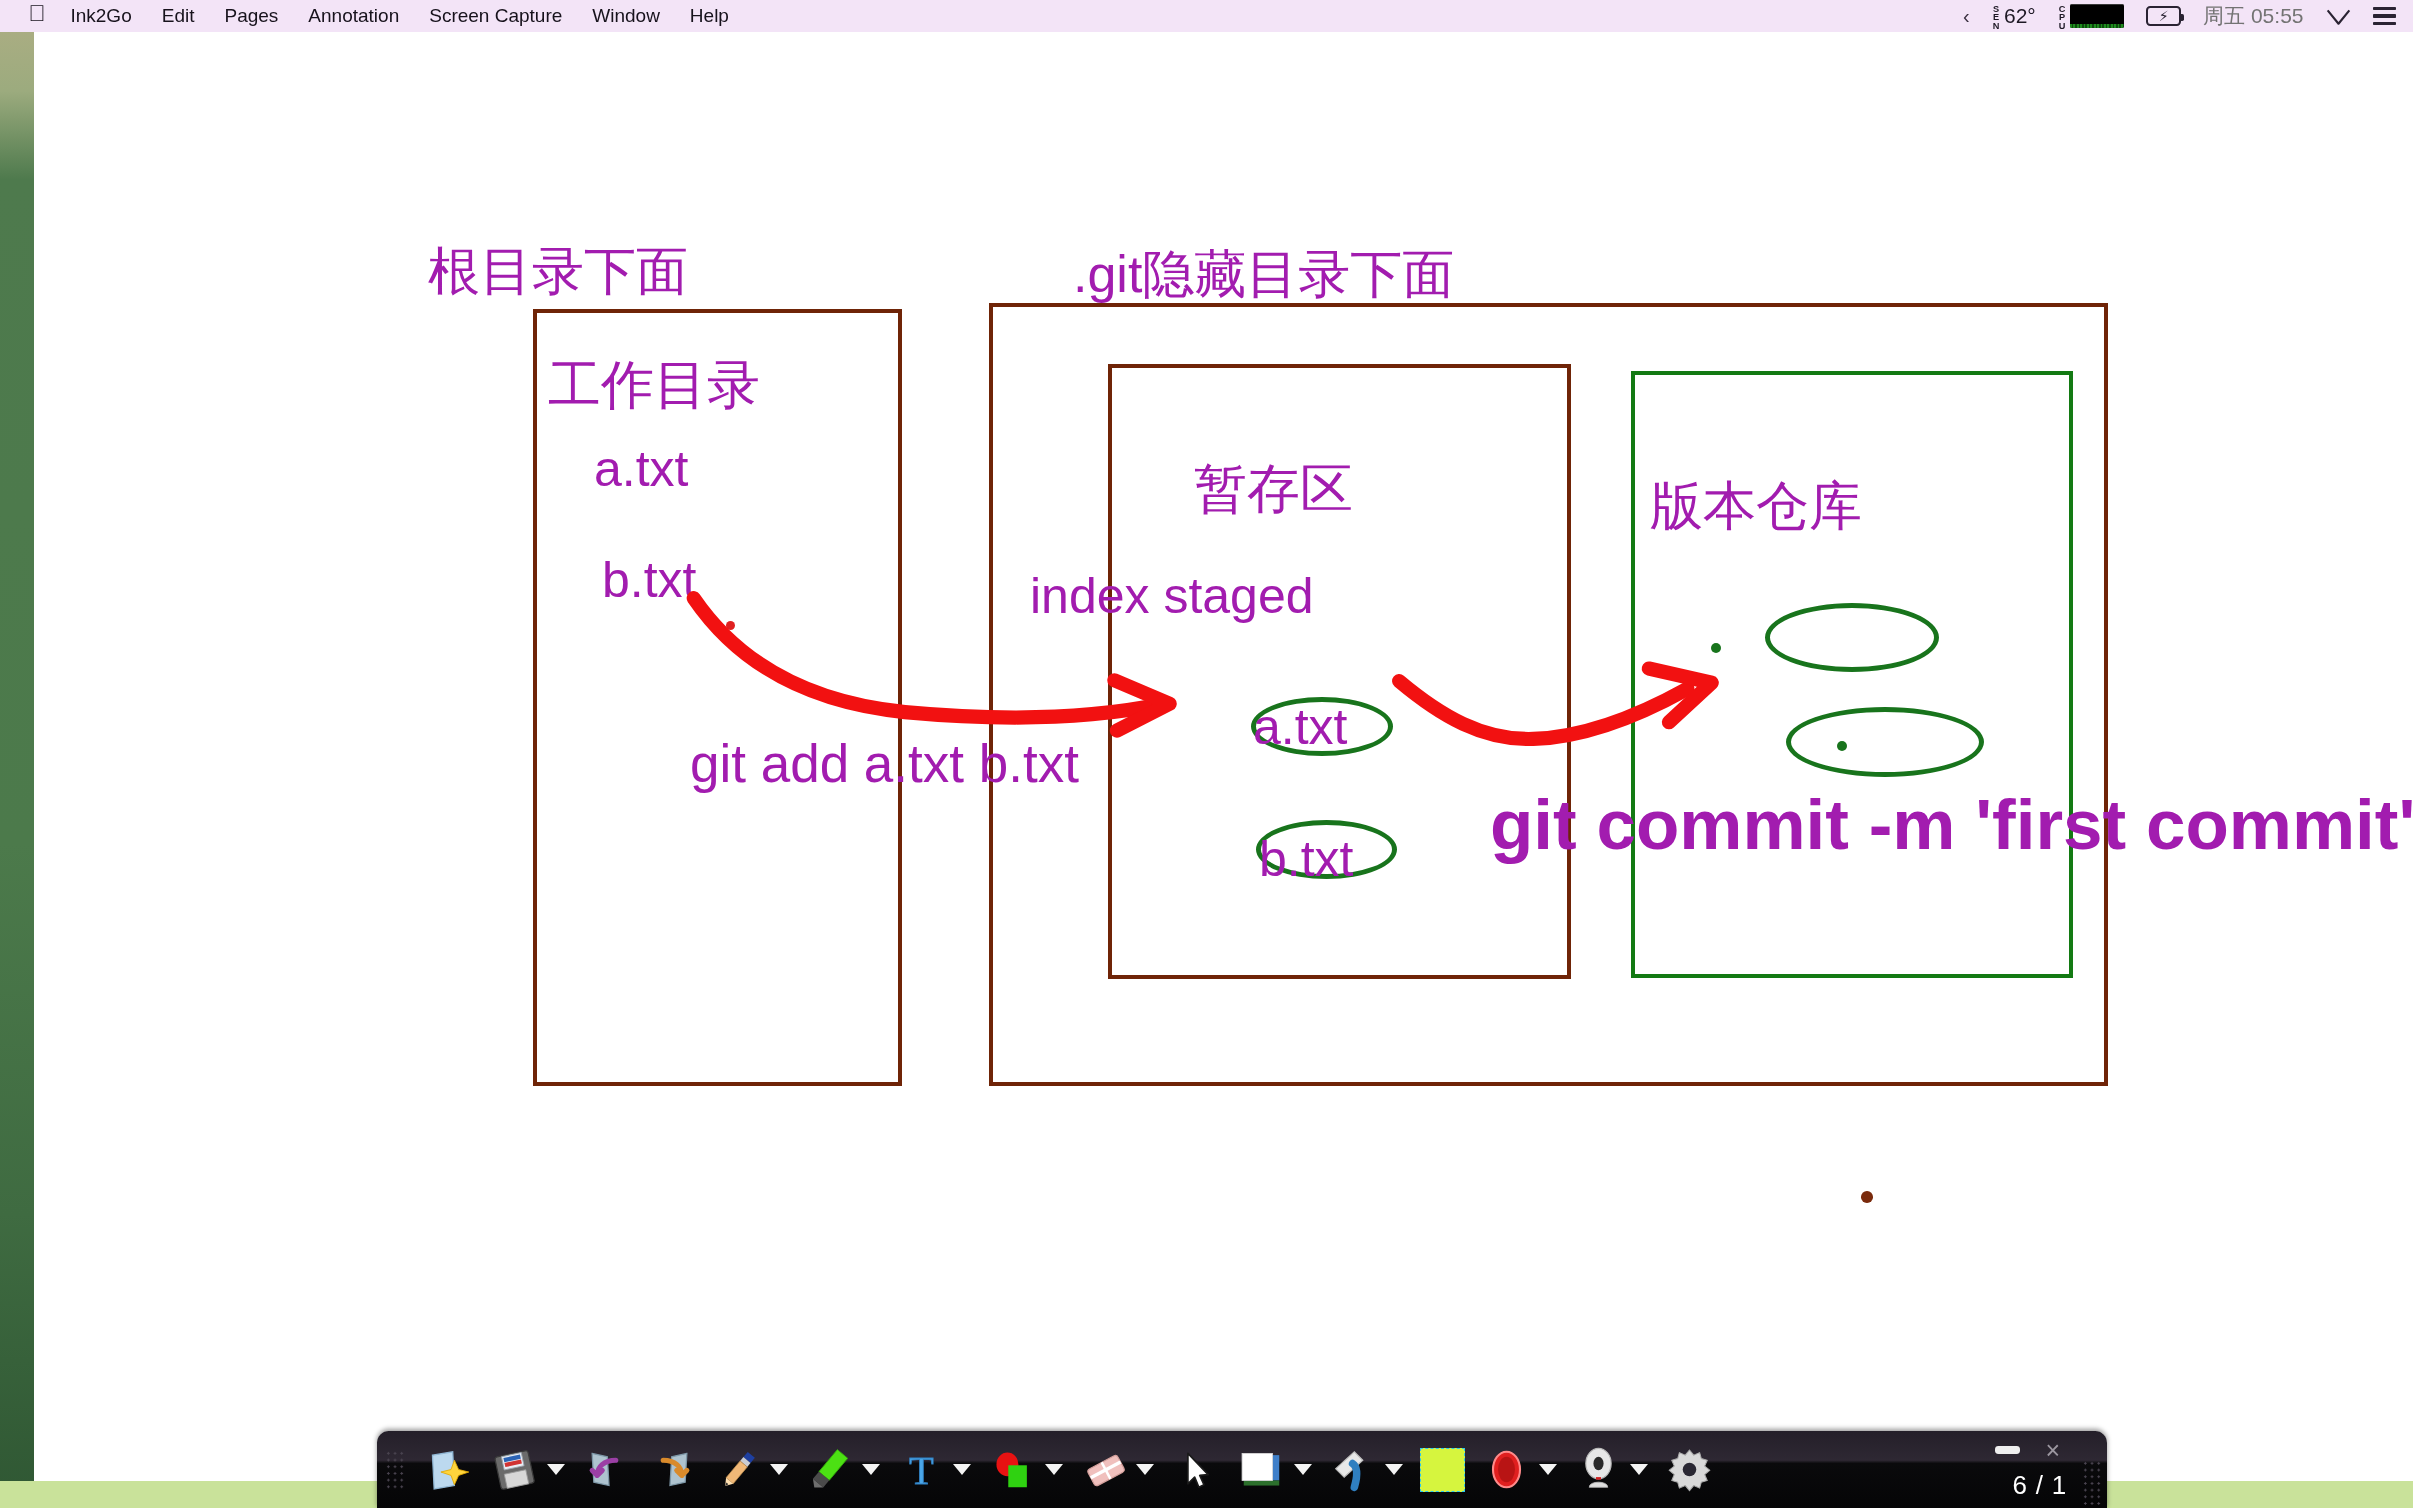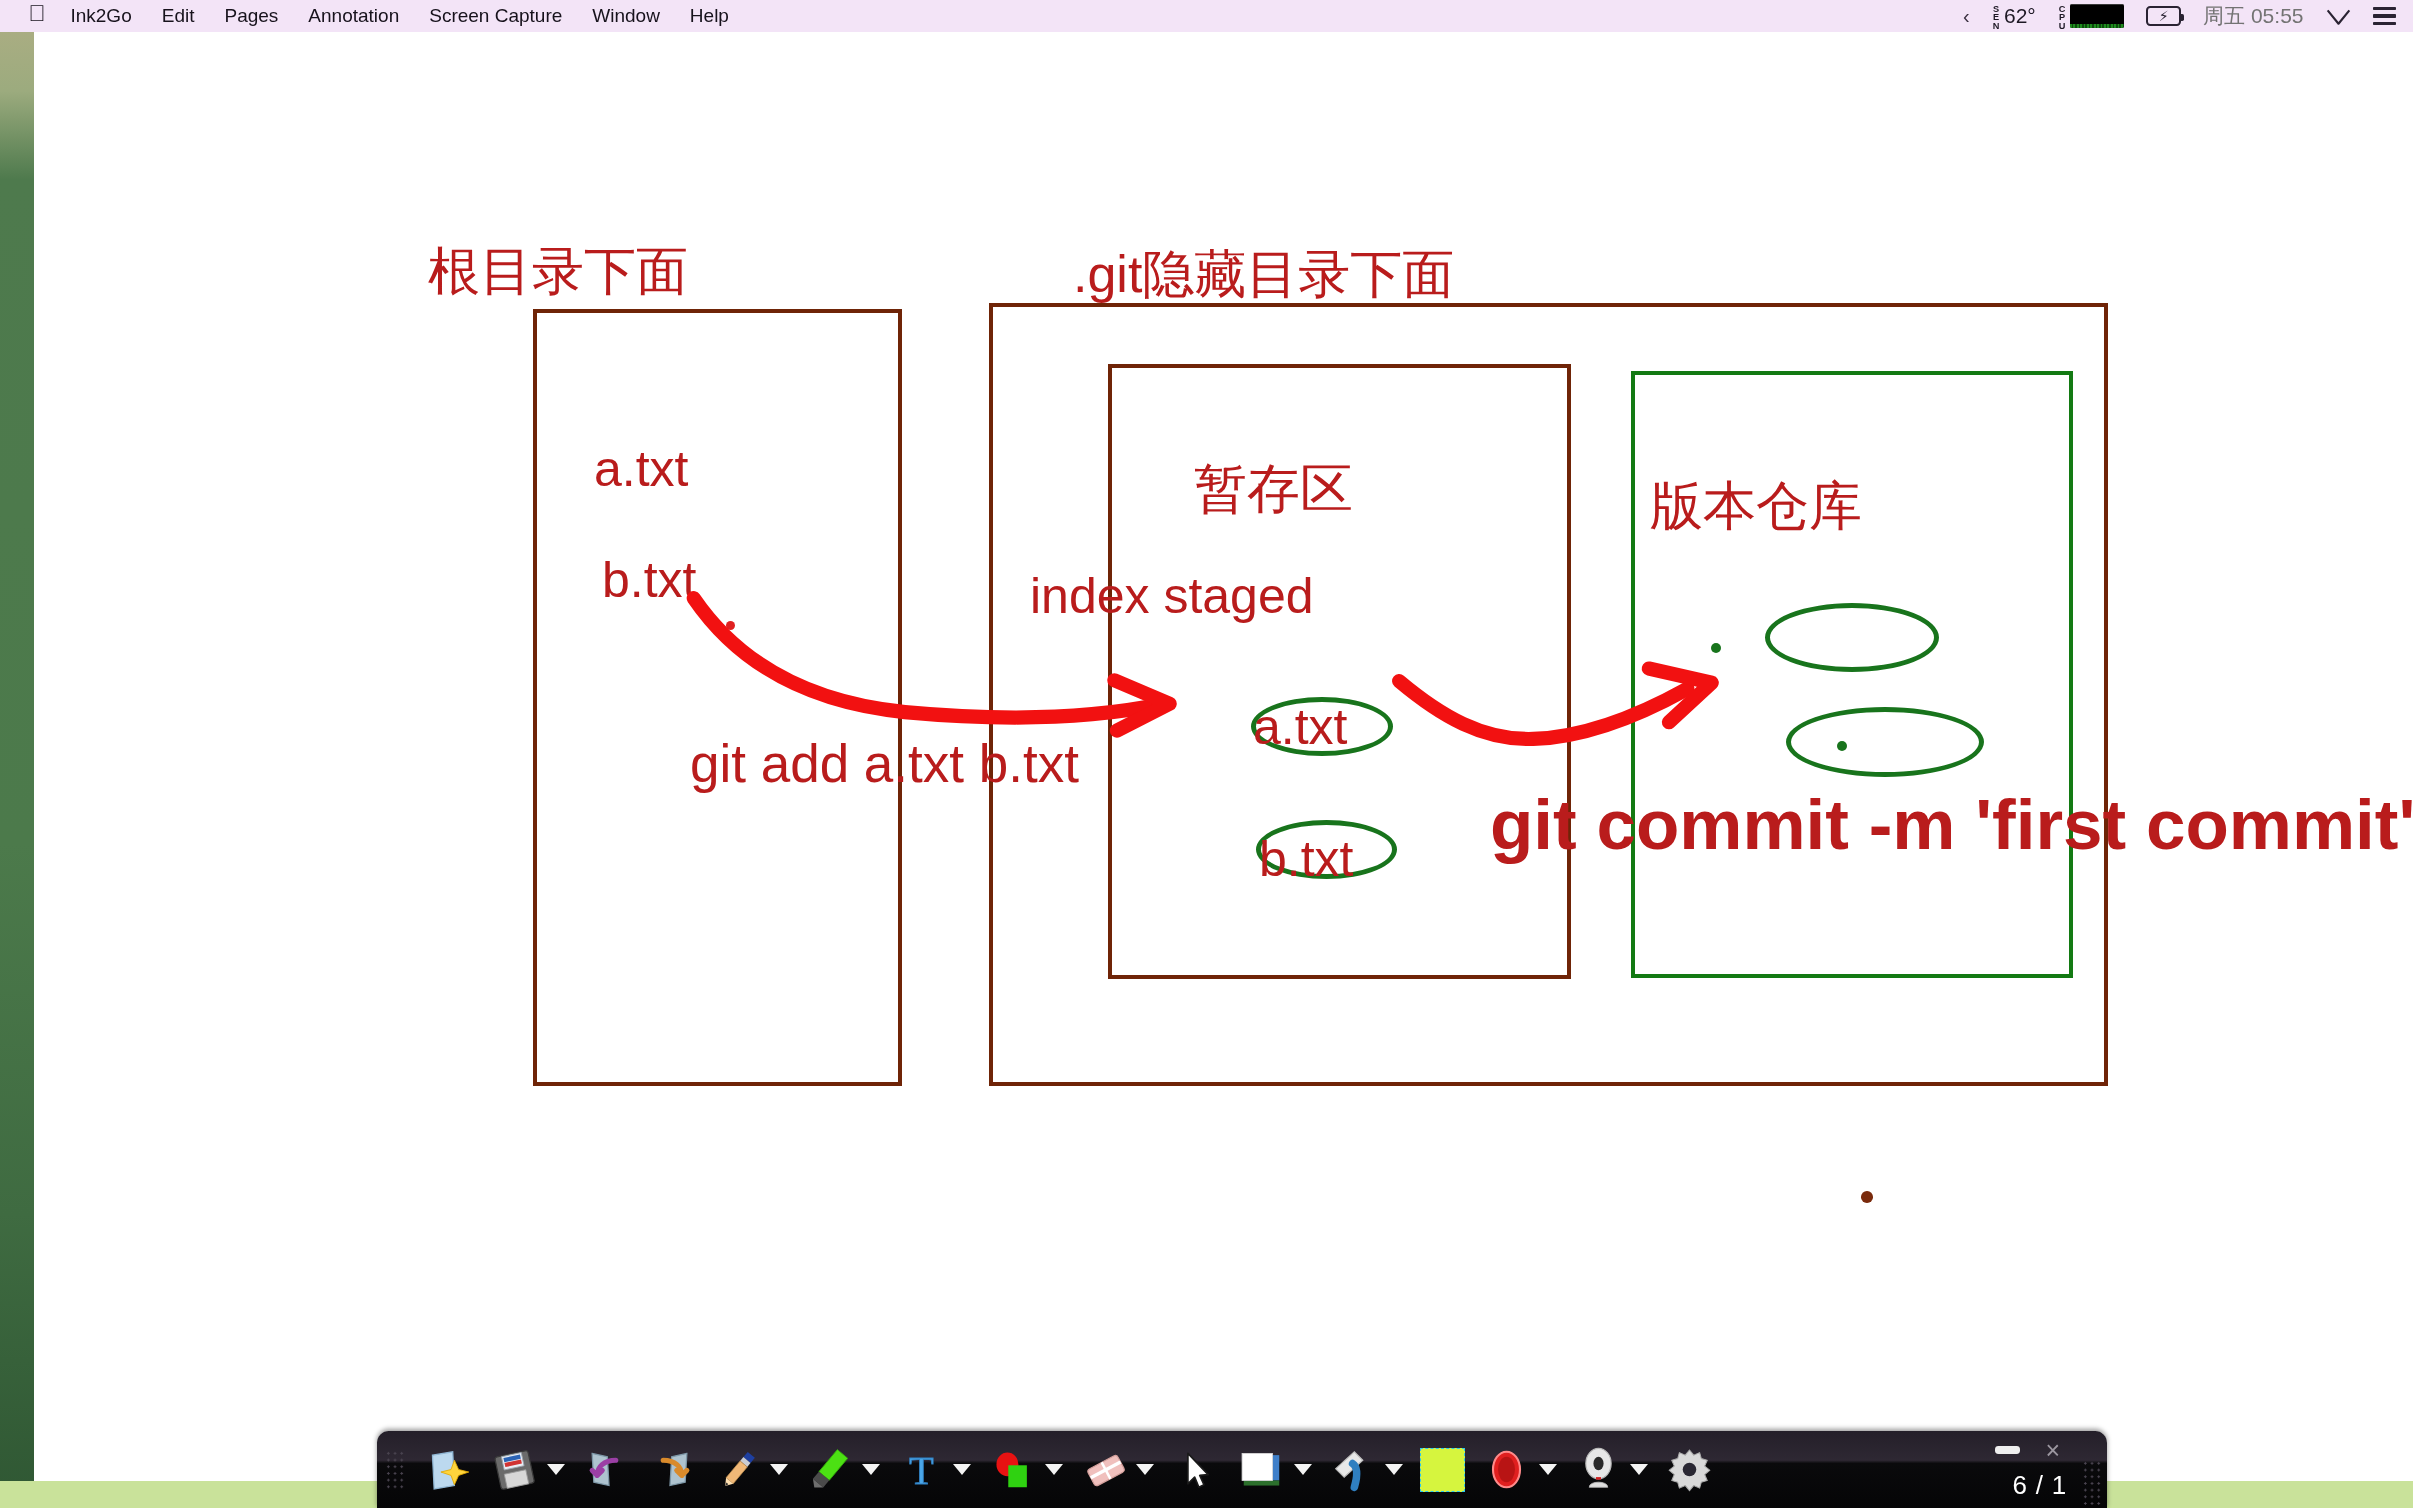--- a/index.html
+++ b/index.html
@@ -65,21 +65,21 @@
   .ctrl-ico { width:23.5px; height:18.4px; display:flex; flex-direction:column; justify-content:space-between; }
   .ctrl-ico i { display:block; height:3.4px; background:#2a2333; border-radius:0.8px; }
   .ctrl-ico i:nth-child(1){ width:23.5px; }
   .ctrl-ico i:nth-child(2){ width:23.5px; }
   .ctrl-ico i:nth-child(3){ width:23.5px; }
 
   
   .canvas { position:absolute; left:34px; top:32px; width:2031px; height:1448px; background:#fff; }
 
   
-  .dtext { position:absolute; color:#b91c1c; white-space:nowrap; font-family:"Liberation Sans","DejaVu Sans",sans-serif; }
+  .dtext { position:absolute; color:#a21caf; white-space:nowrap; font-family:"Liberation Sans","DejaVu Sans",sans-serif; }
 
   .box { position:absolute; background:transparent; }
   .box.brown { border:4.2px solid #6f2407; }
   .box.green { border:4.2px solid #137a13; }
 
   .ellipse { position:absolute; border:5.9px solid #18741c; border-radius:50%; background:transparent; }
   .dot { position:absolute; border-radius:50%; }
 
   svg.overlay { position:absolute; left:0; top:0; width:2413px; height:1508px; pointer-events:none; }
 
@@ -151,20 +151,21 @@
         </span>
     </div>
   </div>
 
   <div class="canvas">
 
     <div class="dtext" style="left:394px; top:205px; font-size:52px;">根目录下面</div>
     <div class="dtext" style="left:1039px; top:208px; font-size:52px;">.git隐藏目录下面</div>
 
     <div class="box brown" style="left:499px; top:277px; width:369px; height:777px;"></div>
+    <div class="dtext" style="left:514px; top:318px; font-size:53px;">工作目录</div>
     <div class="dtext" style="left:560px; top:408px; font-size:50px;">a.txt</div>
     <div class="dtext" style="left:568px; top:519px; font-size:50px;">b.txt</div>
 
     <div class="box brown" style="left:955px; top:271px; width:1119px; height:783px;"></div>
 
     <div class="box brown" style="left:1074px; top:332px; width:463px; height:615px;"></div>
     <div class="dtext" style="left:1160px; top:422px; font-size:53px;">暂存区</div>
     <div class="dtext" style="left:996px; top:535px; font-size:50px;">index  staged</div>
 
     <div class="ellipse" style="left:1217px; top:665px; width:142px; height:59px;"></div>

